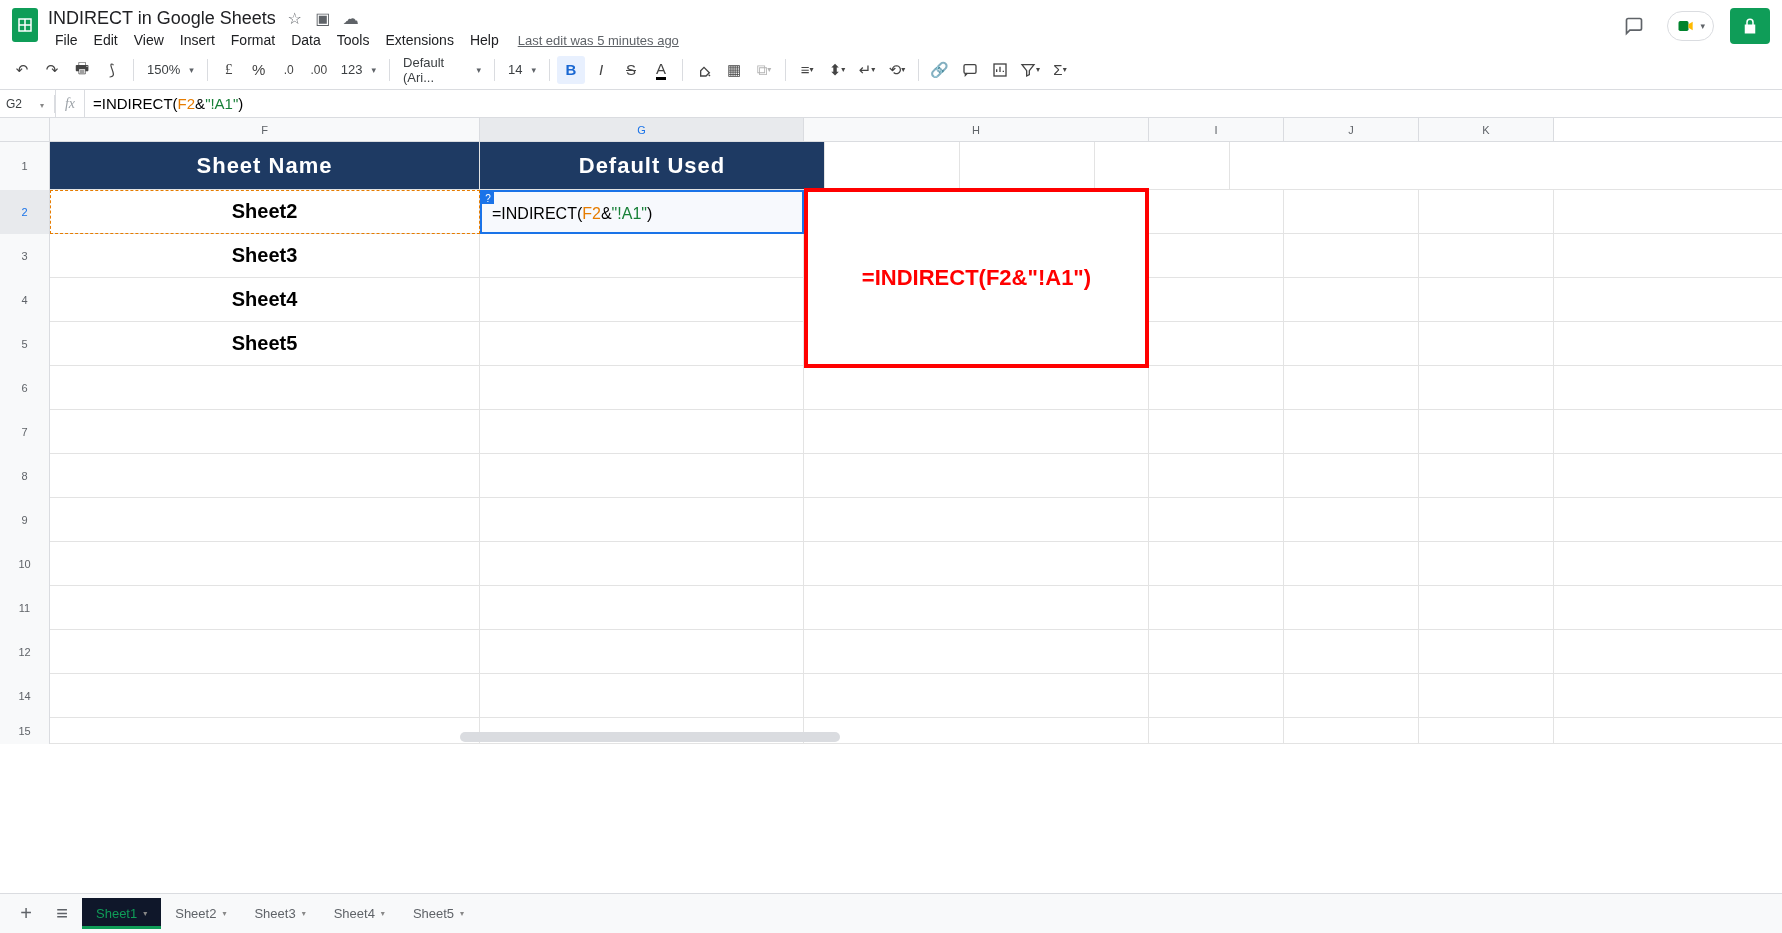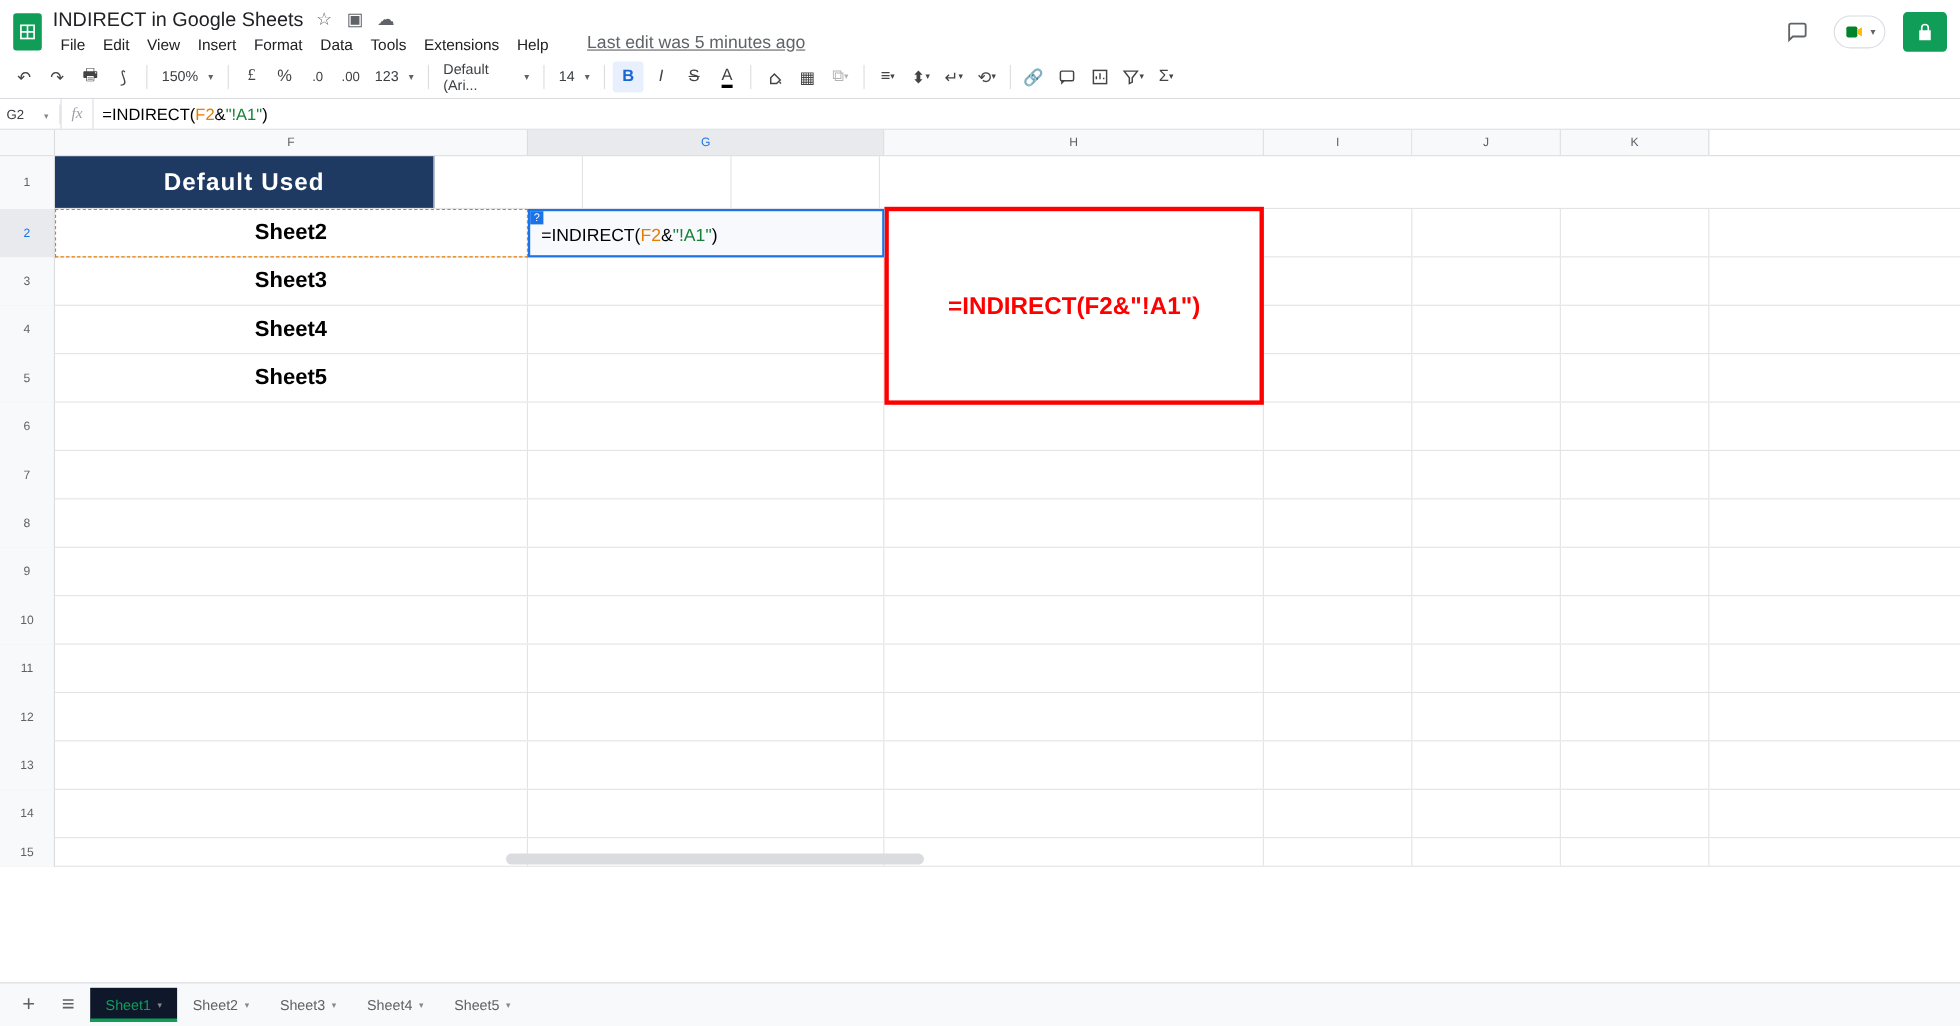--- a/index.html
+++ b/index.html
@@ -1,36 +1,36 @@
 <!DOCTYPE html>
 <html><head>
 <meta charset="utf-8">
 <style>
 * { margin: 0; padding: 0; box-sizing: border-box; font-family: Arial, sans-serif; }
 html, body { width: 100%; height: 100%; overflow: hidden; background: #fff; }
 body { display: flex; flex-direction: column; height: 933px; width: 1782px; }
 
 
-.title-bar { display: flex; align-items: center; padding: 8px 12px 0; height: 50px; }
+.title-bar { display: flex; align-items: flex-start; padding: 8px 12px 0; height: 50px; }
 .app-icon { width: 26px; height: 34px; background: #0f9d58; border-radius: 3px; display: flex; align-items: center; justify-content: center; color: #fff; margin-right: 10px; font-size: 13px; }
 .app-icon svg { width: 18px; height: 18px; }
 .title-block { display: flex; flex-direction: column; }
 .doc-title-row { display: flex; align-items: center; gap: 10px; }
 .doc-title { font-size: 18px; color: #202124; }
 .title-icon { color: #5f6368; font-size: 16px; width: 18px; text-align: center; }
 .title-right { margin-left: auto; display: flex; align-items: center; gap: 16px; }
 .right-btn { width: 34px; height: 34px; border-radius: 4px; display:flex; align-items:center; justify-content:center; color:#5f6368; font-size:18px; }
 .meet-btn { background:#fff; border:1px solid #dadce0; border-radius: 18px; padding: 4px 8px; display:flex; align-items:center; gap:4px;}
 .meet-ico { width:20px; height:20px; }
 .share-btn { background:#0f9d58; width:40px; height:36px; border-radius:4px; color:#fff; display:flex; align-items:center; justify-content:center; font-size:18px;}
 
 
 .menu-bar { display:flex; align-items:center; gap: 2px; padding: 0 50px 4px; font-size: 14px; color:#202124; height:26px;}
 .menu-item { padding: 4px 7px; cursor:pointer; }
-.last-edit { color:#5f6368; text-decoration: underline; margin-left: 26px; font-size:16px; }
+.last-edit { color:#5f6368; text-decoration: underline; margin-left: 10px; font-size:13px; }
 
 
 .toolbar { display:flex; align-items:center; gap: 2px; padding: 4px 8px; border-bottom: 1px solid #dadce0; height: 40px; color:#444; }
 .tool-btn { width: 28px; height: 28px; display:flex; align-items:center; justify-content:center; border-radius:3px; font-size:15px; cursor:pointer; }
 .tool-sep { width:1px; height:22px; background:#dadce0; margin:0 5px; }
 .tool-select { display:flex; align-items:center; font-size:13px; padding:0 6px; gap:6px; color:#3c4043; cursor:pointer;}
 .tool-select::after { content:"▾"; font-size:9px; color:#5f6368; margin-left:3px;}
 .bold-active { background:#e8f0fe; color:#1967d2; font-weight:bold; }
 
 
@@ -217,20 +217,21 @@
         <div class="col-hdr " style="width:430px">F</div>
         <div class="col-hdr sel" style="width:324px">G</div>
         <div class="col-hdr " style="width:345px">H</div>
         <div class="col-hdr " style="width:135px">I</div>
         <div class="col-hdr " style="width:135px">J</div>
         <div class="col-hdr " style="width:135px">K</div>
       </div>
       <div class="rows-wrap">
         <div class="row" style="height:48px">
           <div class="row-hdr" style="height:48px">1</div>
+          <div class="cell header-cell" style="width:430px">Sheet Name</div>
           <div class="cell header-cell" style="width:345px">Default Used</div>
           <div class="cell " style="width:135px"></div>
           <div class="cell " style="width:135px"></div>
           <div class="cell " style="width:135px"></div>
         </div>
         <div class="row" style="height:44px">
           <div class="row-hdr sel" style="height:44px">2</div>
           <div class="cell sheet-name-cell" style="width:430px">Sheet2</div>
           <div class="cell " style="width:324px"></div>
           <div class="cell " style="width:345px"></div>
@@ -314,29 +315,20 @@
           <div class="row-hdr " style="height:44px">11</div>
           <div class="cell " style="width:430px"></div>
           <div class="cell " style="width:324px"></div>
           <div class="cell " style="width:345px"></div>
           <div class="cell " style="width:135px"></div>
           <div class="cell " style="width:135px"></div>
           <div class="cell " style="width:135px"></div>
         </div>
         <div class="row" style="height:44px">
           <div class="row-hdr " style="height:44px">12</div>
-          <div class="cell " style="width:430px"></div>
-          <div class="cell " style="width:324px"></div>
-          <div class="cell " style="width:345px"></div>
-          <div class="cell " style="width:135px"></div>
-          <div class="cell " style="width:135px"></div>
-          <div class="cell " style="width:135px"></div>
-        </div>
-        <div class="row" style="height:44px">
-          <div class="row-hdr " style="height:44px">13</div>
           <div class="cell " style="width:430px"></div>
           <div class="cell " style="width:324px"></div>
           <div class="cell " style="width:345px"></div>
           <div class="cell " style="width:135px"></div>
           <div class="cell " style="width:135px"></div>
           <div class="cell " style="width:135px"></div>
         </div>
         <div class="row" style="height:44px">
           <div class="row-hdr " style="height:44px">14</div>
           <div class="cell " style="width:430px"></div>

